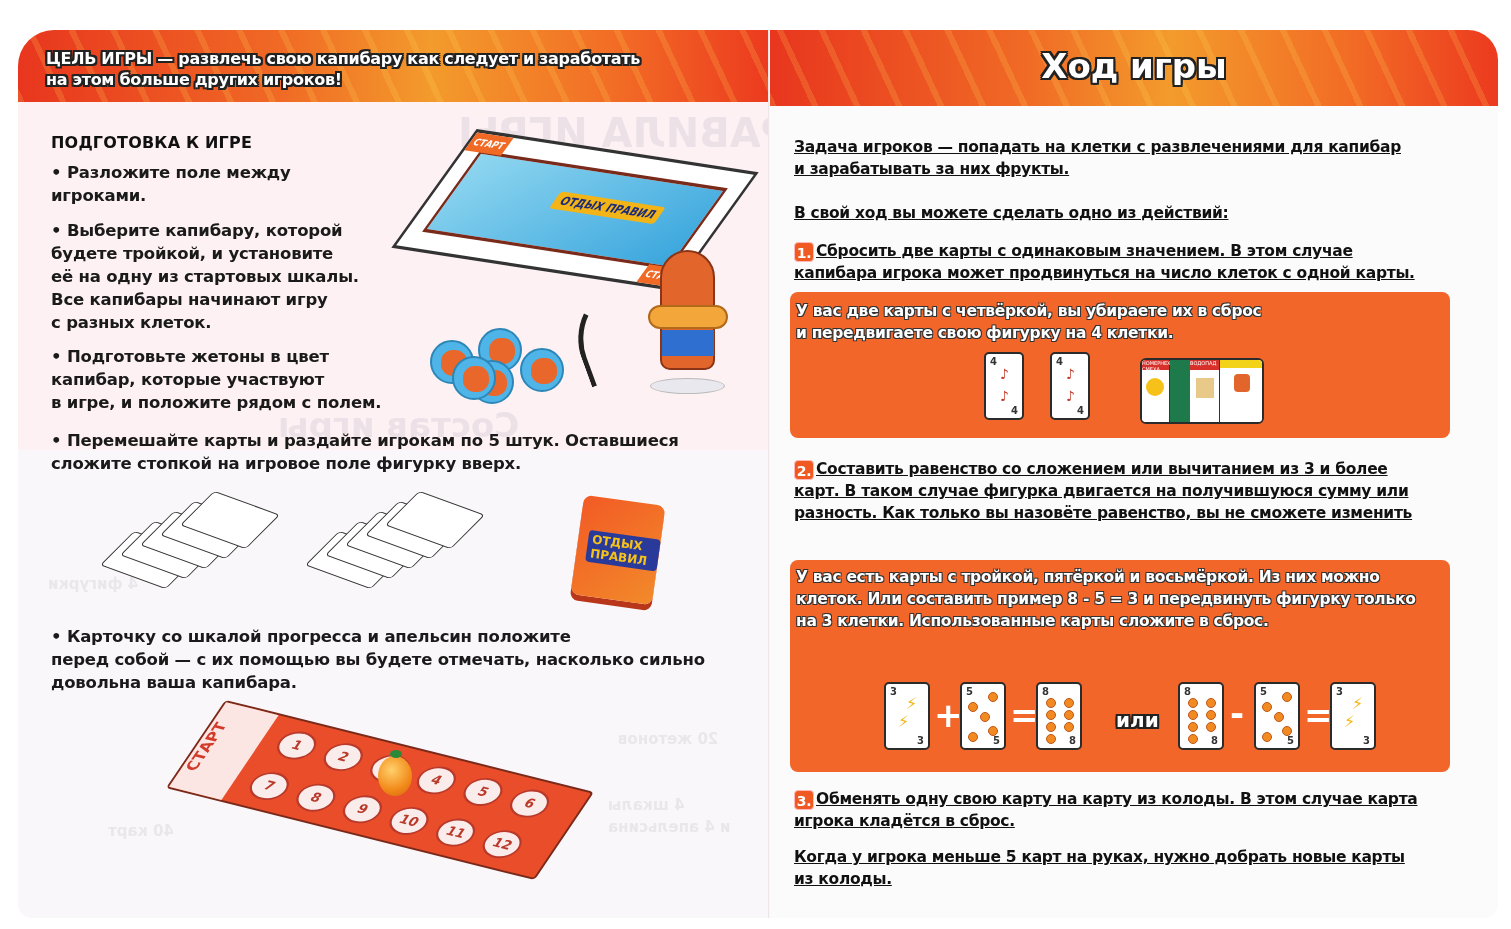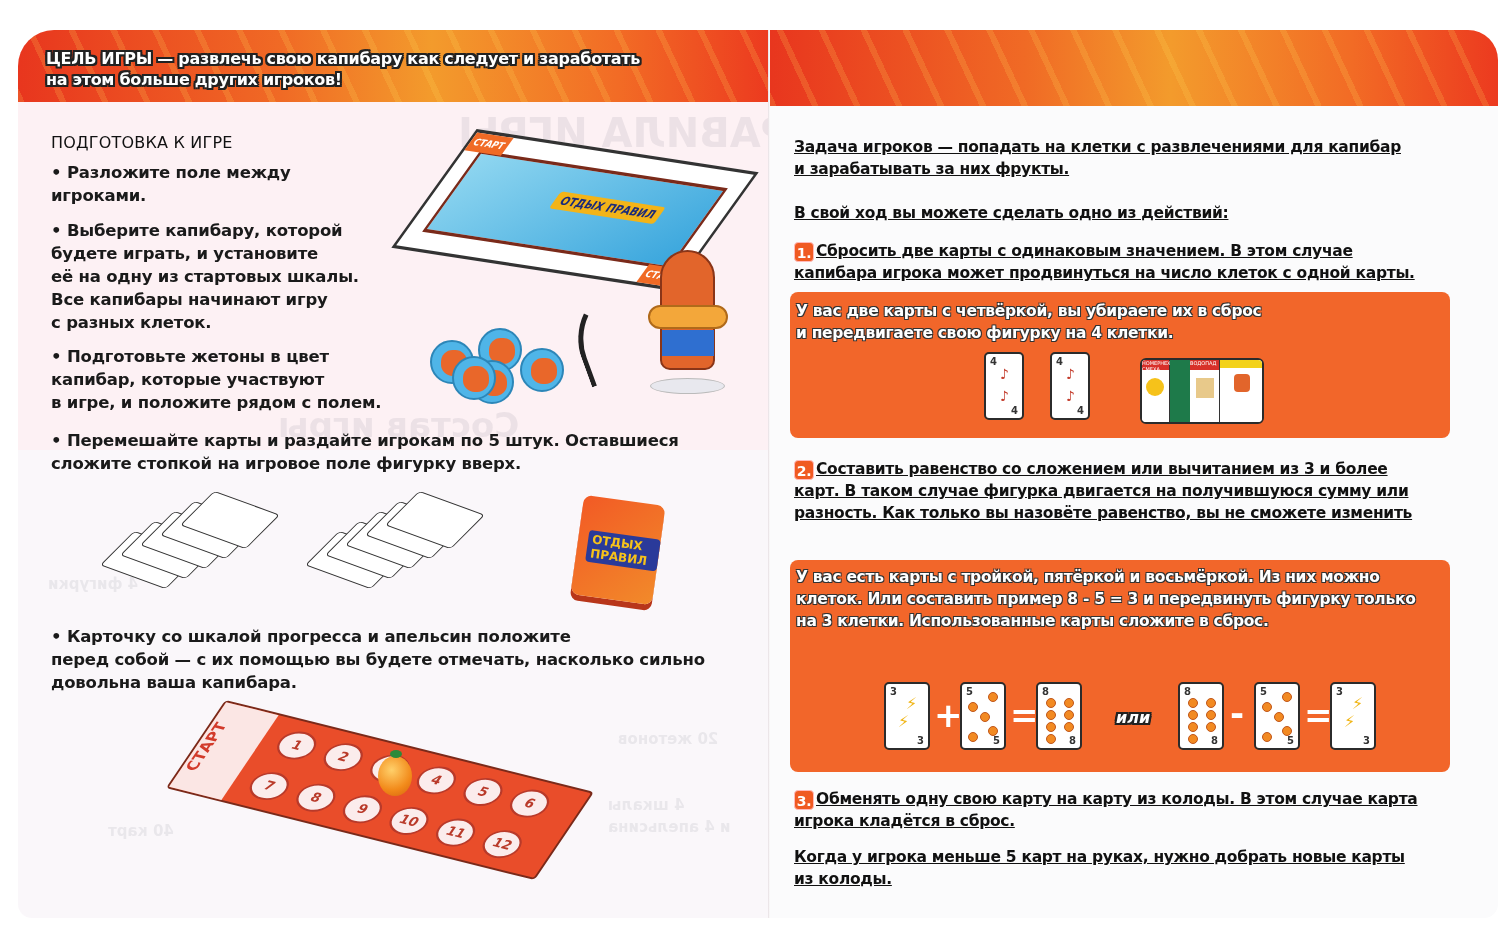--- a/index.html
+++ b/index.html
@@ -17,39 +17,39 @@
     background: repeating-linear-gradient(65deg, rgba(255,220,90,.18) 0 6px, transparent 6px 38px); }
 
   .outline-text { color: #fff; font-weight: bold;
     text-shadow: -2px -2px 0 #222, 2px -2px 0 #222, -2px 2px 0 #222, 2px 2px 0 #222, 0 2px 0 #222, 0 -2px 0 #222, 2px 0 0 #222, -2px 0 0 #222; }
 
   .goal { position: absolute; left: 28px; top: 18px; z-index: 2; font-size: 16px; line-height: 21px; letter-spacing: -0.3px; }
   .turn-title { position: absolute; left: 0; width: 100%; top: 14px; text-align: center; z-index: 2; font-size: 34px; line-height: 44px; }
 
   .ghost { position: absolute; color: rgba(120,120,140,.13); font-weight: bold; pointer-events: none; white-space: nowrap; }
 
-  .h-prep { position: absolute; left: 33px; top: 103px; font-size: 16px; font-weight: normal; letter-spacing: .2px; }
+  .h-prep { position: absolute; left: 33px; top: 103px; font-size: 16px; font-weight: bold; letter-spacing: .2px; }
   .para { position: absolute; font-size: 16.5px; line-height: 23px; font-weight: bold; color: #1a1a1a; letter-spacing: -0.2px; }
 
   .rt { position: absolute; font-size: 15.5px; line-height: 22px; font-weight: bold; color: #111; letter-spacing: -0.3px; text-decoration: underline; }
   .num-badge { display: inline-block; width: 20px; height: 20px; border-radius: 4px; background: #f05a22; color: #fff;
     font-size: 14px; line-height: 20px; text-align: center; margin-right: 2px; vertical-align: -2px; border: 1px solid #fbb; }
 
   .orange-box { position: absolute; left: 20px; width: 660px; background: #f2662a; border-radius: 8px; }
   .ob-text { position: absolute; left: 6px; font-size: 15.5px; line-height: 22px; letter-spacing: -0.3px; }
   .ob-text.outline-text { text-shadow: -1px -1px 0 #333, 1px -1px 0 #333, -1px 1px 0 #333, 1px 1px 0 #333; }
 
   .card { position: absolute; background: #fff; border: 2px solid #2b2b2b; border-radius: 5px; font-size: 10px; font-weight: bold; color: #333; }
   .card .tl { position: absolute; left: 4px; top: 2px; }
   .card .br { position: absolute; right: 4px; bottom: 2px; }
   .pip { position: absolute; width: 10px; height: 10px; border-radius: 50%; background: #f28a22; border: 1px solid #c0561a; }
   .bolt { position: absolute; color: #f0b515; font-size: 16px; }
   .note { position: absolute; color: #c33a2a; font-size: 14px; }
   .op { position: absolute; color: #fff; font-size: 34px; font-weight: bold; line-height: 34px; }
-  .or-label { position: absolute; font-size: 16px; font-style: italic; }
+  .or-label { position: absolute; font-size: 20px; }
 
   .board-strip { position: absolute; border: 2px solid #2b2b2b; border-radius: 6px; background: #fff; overflow: hidden; }
 
   
   .gameboard { position: absolute; left: 420px; top: 150px; width: 310px; height: 120px; transform: skewX(-30deg) rotate(8deg);
     background: #fff; border: 3px solid #333; }
   .gameboard .inner { position: absolute; inset: 16px; background: linear-gradient(135deg,#8fd6f0,#3aa6dd); border: 3px solid #7a2a1a; }
   .gameboard .logo { position: absolute; left: 40%; top: 30%; background: #f3b418; color: #1a2a7a; font-size: 11px; font-weight: bold; padding: 2px 6px; border-radius: 3px; }
   .start-corner { position: absolute; width: 40px; height: 18px; background: #f06a25; color: #fff; font-size: 9px; font-weight: bold; text-align: center; line-height: 18px; }
 
@@ -90,21 +90,21 @@
   <div class="ghost" style="left:30px;top:545px;font-size:15px;transform:scaleX(-1);">4 фигурки</div>
 
   <div class="h-prep">ПОДГОТОВКА К ИГРЕ</div>
 
   <div class="para" style="left:33px;top:131px;">
     <div>•  Разложите поле между</div>
     <div>игроками.</div>
   </div>
   <div class="para" style="left:33px;top:189px;">
     <div>•  Выберите капибару, которой</div>
-    <div>будете играть, и установите</div>
+    <div>будете тройкой, и установите</div>
     <div>её на одну из стартовых шкалы.</div>
     <div>Все капибары начинают игру</div>
     <div>с разных клеток.</div>
   </div>
   <div class="para" style="left:33px;top:315px;">
     <div>•  Подготовьте жетоны в цвет</div>
     <div>капибар, которые участвуют</div>
     <div>в игре, и положите рядом с полем.</div>
   </div>
   <div class="para" style="left:33px;top:399px;">
@@ -166,20 +166,21 @@
   <div class="cell" style="left:214px;top:56px;">10</div>
   <div class="cell" style="left:262px;top:56px;">11</div>
   <div class="cell" style="left:310px;top:56px;">12</div>
 </div>
 <div class="orange-fruit"></div>
 
 <div class="spine"></div>
 
 <div class="page page-right">
   <div class="banner" style="height:76px;"></div>
+  <div class="turn-title outline-text">Ход игры</div>
 
   <div class="rt" style="left:24px;top:106px;">
     <div>Задача игроков — попадать на клетки с развлечениями для капибар</div>
     <div>и зарабатывать за них фрукты.</div>
   </div>
   <div class="rt" style="left:24px;top:172px;">В свой ход вы можете сделать одно из действий:</div>
 
   <div class="rt" style="left:24px;top:210px;">
     <div><span class="num-badge">1.</span><span>Сбросить две карты с одинаковым значением. В этом случае</span></div>
     <div>капибара игрока может продвинуться на число клеток с одной карты.</div>

